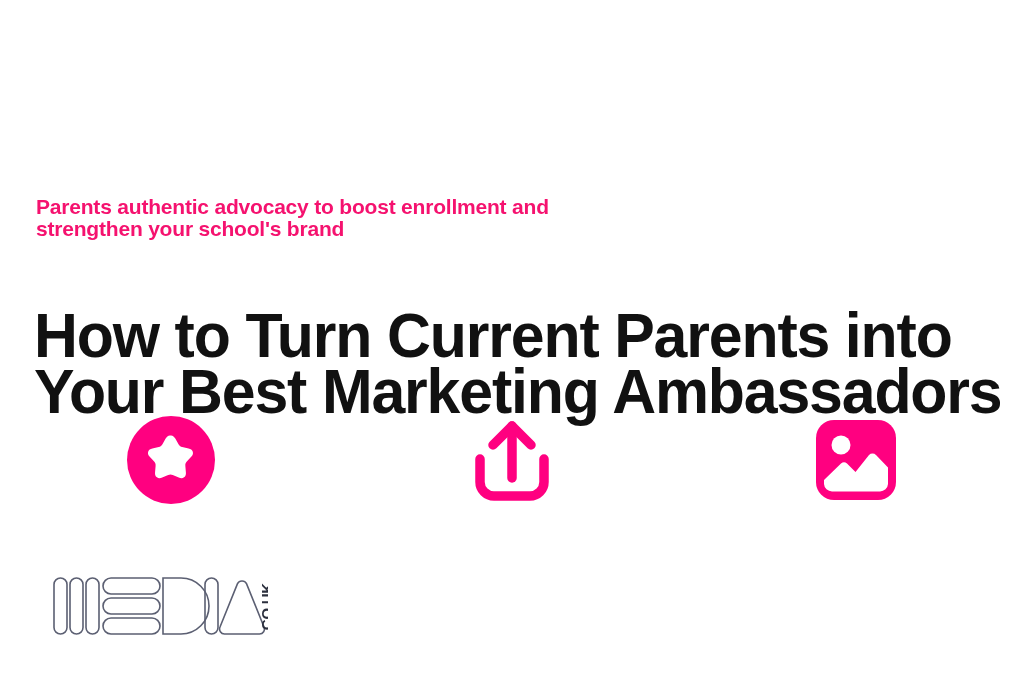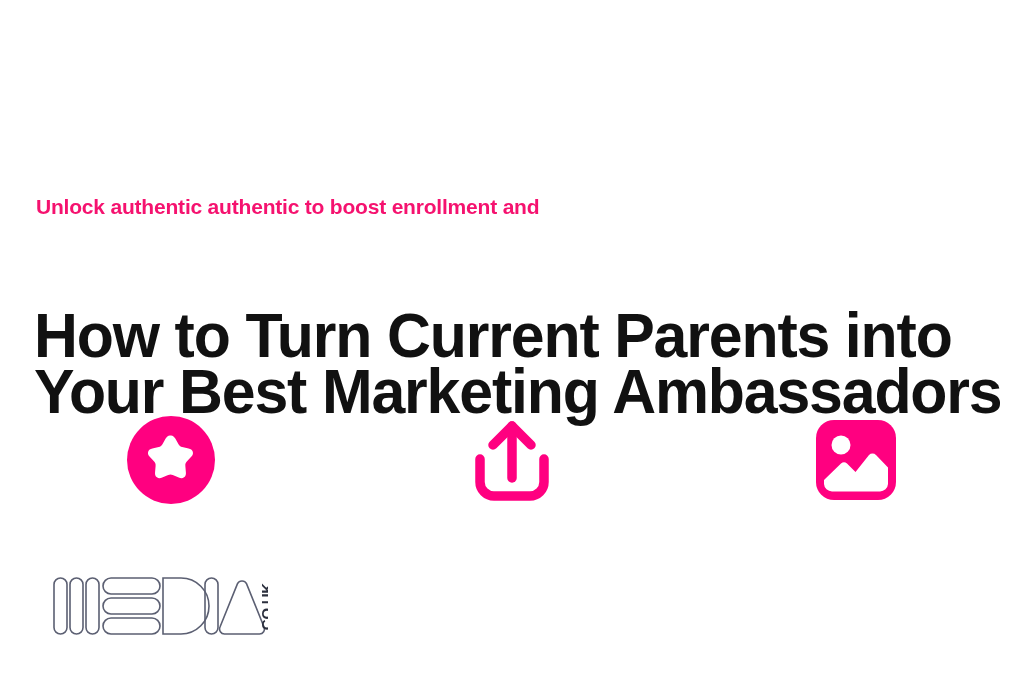--- a/index.html
+++ b/index.html
@@ -86,21 +86,22 @@
     height: 62px;
   }
   .logo svg { display: block; }
 </style>
 </head>
 <body>
 
 <div class="card">
 
   <div class="eyebrow">
-    <span class="eyebrow-line">Unlock authentic authentic to boost enrollment and</span>
+    <span class="eyebrow-line">Parents authentic advocacy to boost enrollment and</span>
+    <span class="eyebrow-line">strengthen your school's brand</span>
   </div>
 
   <h1 class="headline">
     <span class="headline-line">How to Turn Current Parents into</span>
     <span class="headline-line">Your Best Marketing Ambassadors</span>
   </h1>
 
   <div class="icon-row">
 
     <div class="icon-slot slot-1">

